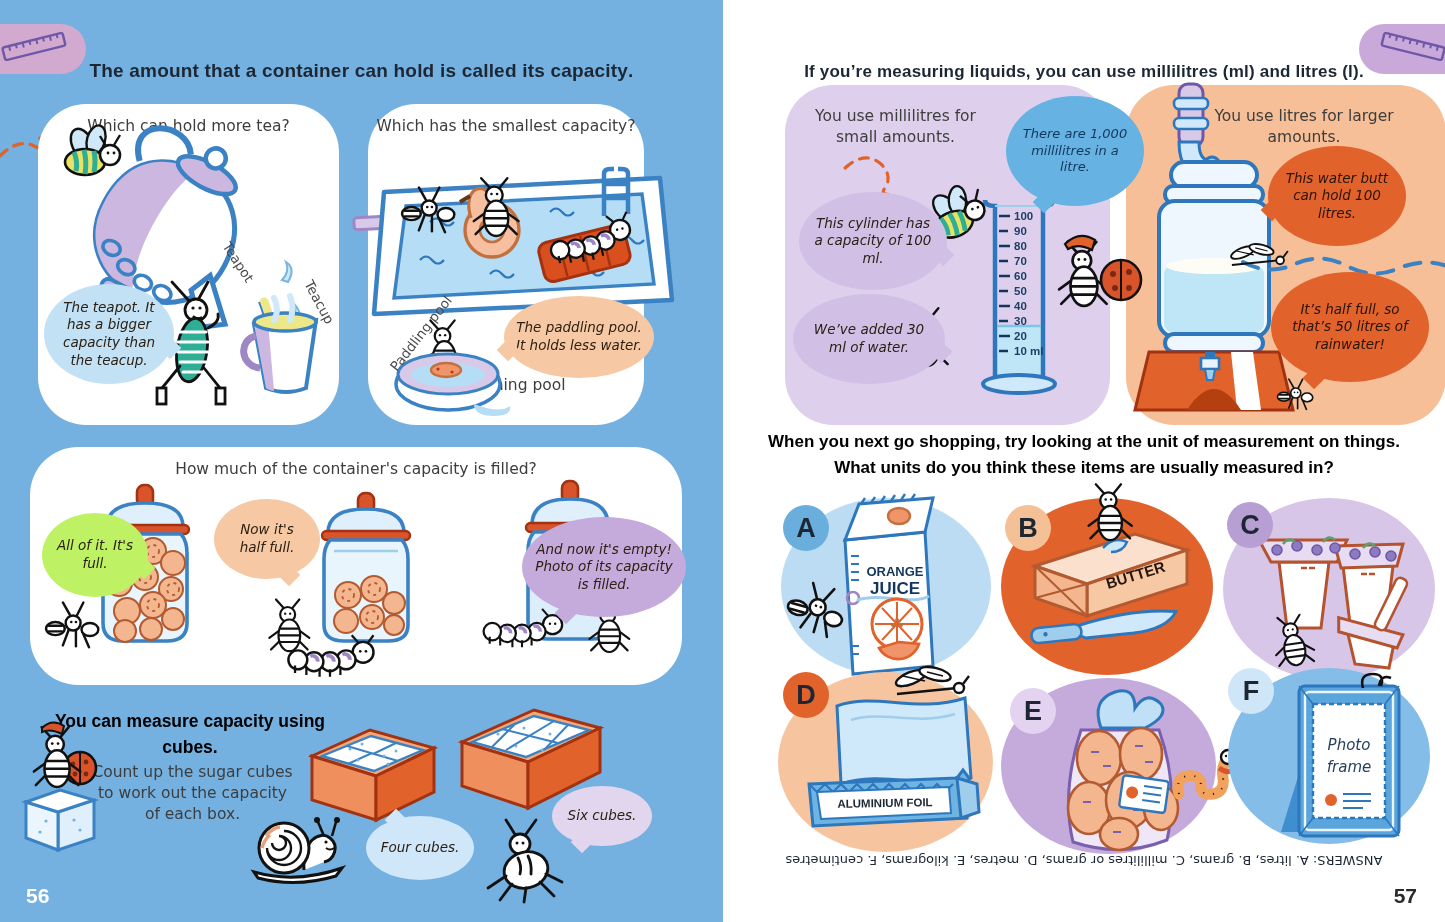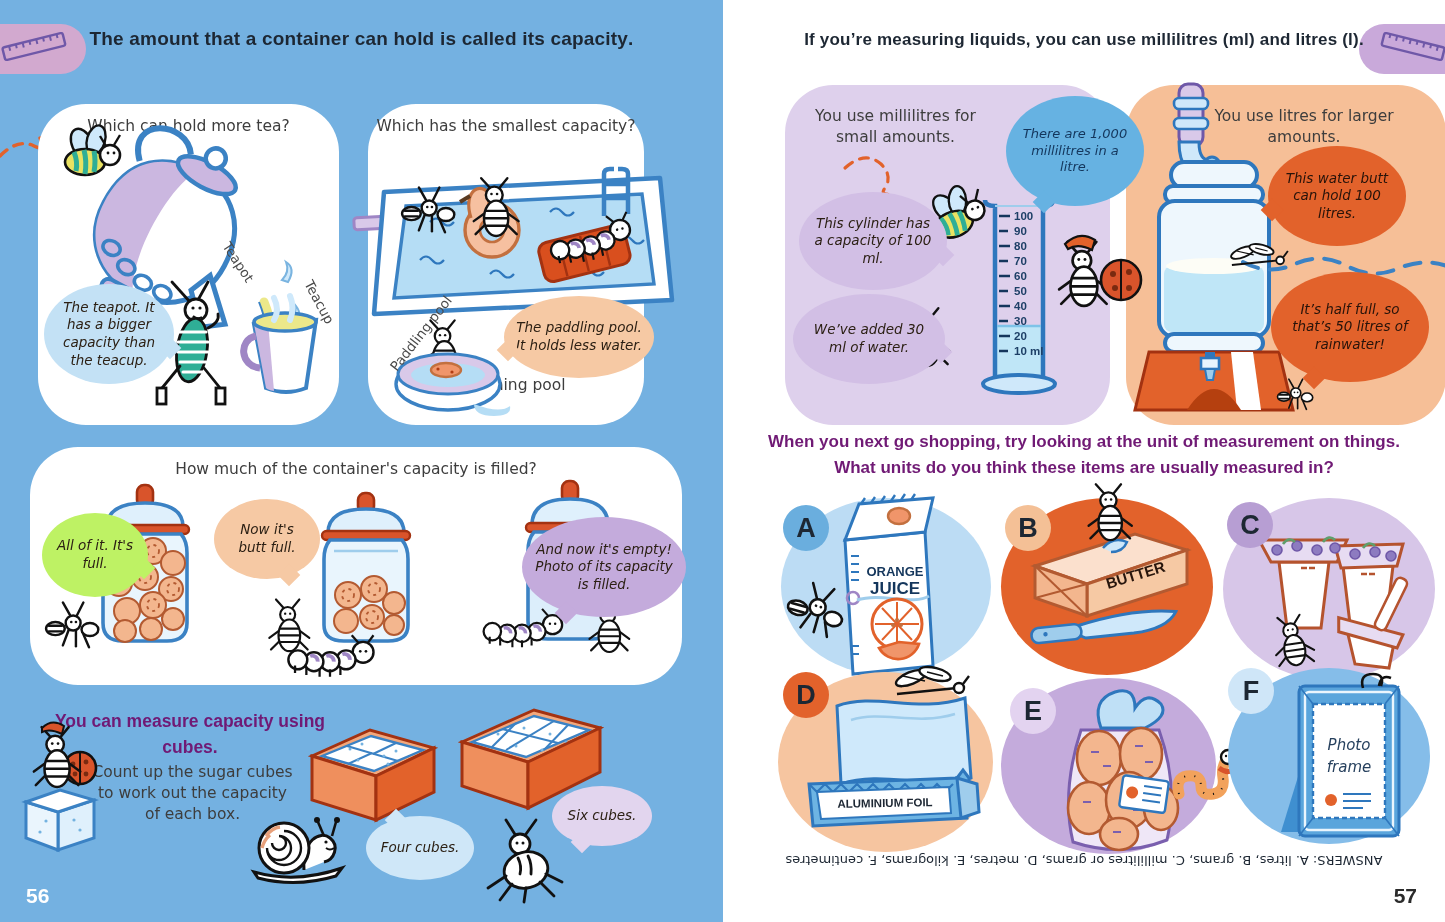--- a/index.html
+++ b/index.html
@@ -8,21 +8,21 @@
   .abs{position:absolute;}
   
   .page-left{position:absolute;left:0;top:0;width:723px;height:922px;background:#74b1e1;}
   .page-right{position:absolute;left:723px;top:0;width:722px;height:922px;background:#fff;}
   
   .tab{position:absolute;top:24px;height:50px;width:104px;}
   .tab-left{left:-18px;border-radius:0 27px 27px 0;background:#d2a9cf;}
   .tab-right{right:-18px;border-radius:27px 0 0 27px;background:#c9a9da;}
   
   .big-title{position:absolute;left:0;right:0;text-align:center;font-size:19px;font-weight:700;
-             color:#1d2733;letter-spacing:.2px;}
+             color:#1d2733;letter-spacing:.2px;margin-top:32px;}
   .panel{position:absolute;background:#fff;border-radius:48px;}
   .q{position:absolute;left:0;right:0;top:13px;text-align:center;font-size:15.5px;color:#3d3d3d;
      font-family:"DejaVu Sans",sans-serif;}
   
   .bub{position:absolute;border-radius:50%;display:flex;align-items:center;justify-content:center;
        text-align:center;padding:12px;box-sizing:border-box;font-style:italic;font-size:13.5px;
        line-height:1.3;color:#2c2014;z-index:5;font-family:"DejaVu Sans",sans-serif;}
   .bub::after{content:"";position:absolute;width:16px;height:16px;background:inherit;transform:rotate(45deg);}
   .tail-r::after{right:-4px;top:56%;}
   .tail-l::after{left:-4px;top:56%;}
@@ -34,21 +34,21 @@
   .bub.paleblue{background:#cfe7f8;}
   .bub.peach{background:#f6c9a4;}
   .bub.purple{background:#c4abdc;}
   .bub.lilac{background:#e2d5ee;}
   .bub.dpurple{background:#d2bfe5;}
   .bub.dorange{background:#e2622b;color:#27130a;}
   .bub.bright{background:#66b2e2;color:#14365c;}
   .rot{position:absolute;font-size:13.5px;color:#4a4a4a;font-family:"DejaVu Sans",sans-serif;white-space:nowrap;}
   .heading-hand{position:absolute;text-align:center;font-size:15.5px;color:#3d3d3d;line-height:1.35;
                 font-family:"DejaVu Sans",sans-serif;}
-  .bold-state{position:absolute;text-align:center;font-weight:700;color:#701a75;}
+  .bold-state{position:absolute;text-align:center;font-weight:700;color:#000000;}
   .pageno{position:absolute;bottom:14px;font-size:21px;font-weight:700;}
   .letter-badge{position:absolute;width:46px;height:46px;border-radius:50%;display:flex;align-items:center;
                 justify-content:center;font-size:27px;font-weight:600;color:#1d2733;z-index:6;}
   .blob{position:absolute;border-radius:50%;}
   .answers{position:absolute;left:40px;right:40px;top:853px;text-align:center;transform:rotate(180deg);
            font-size:13px;color:#1d2733;font-family:"DejaVu Sans",sans-serif;}
   svg{overflow:visible;}
   .defs{position:absolute;width:0;height:0;}
 </style>
 </head>
@@ -330,21 +330,21 @@
       <rect x="18" y="42" width="88" height="9" rx="4.5" fill="#d9542b" stroke="#a33211" stroke-width="2.4"></rect>
       <path d="M26 51 Q20 58 20 70 L20 140 Q20 158 40 158 L84 158 Q104 158 104 140 L104 70 Q104 58 98 51 Z" fill="#dceefb" stroke="#3b82c4" stroke-width="3.6"></path>
       <line x1="30" y1="62" x2="94" y2="62" stroke="#9fcdec" stroke-width="2.4"></line>
       <ellipse cx="84" cy="80" rx="8" ry="13" fill="#f3fafe"></ellipse>
     </svg>
 
     <div class="bub blue tail-r" style="left:12px;top:66px;width:106px;height:84px">
       <span>All of it. It's full.</span>
     </div>
     <div class="bub peach tail-br" style="left:184px;top:52px;width:106px;height:80px">
-      <span>Now it's butt full.</span>
+      <span>Now it's half full.</span>
     </div>
     <div class="bub purple tail-bl" style="left:492px;top:70px;width:164px;height:100px">
       <span>And now it's empty! Photo of its capacity is filled.</span>
     </div>
     <svg class="abs" style="left:12px;top:148px" width="60" height="54">
           <use href="#sym-ant" width="66" height="56"></use>
         </svg>
     <svg class="abs" style="left:236px;top:150px" width="54" height="62">
           <use href="#sym-bug" width="50" height="60"></use>
         </svg>

